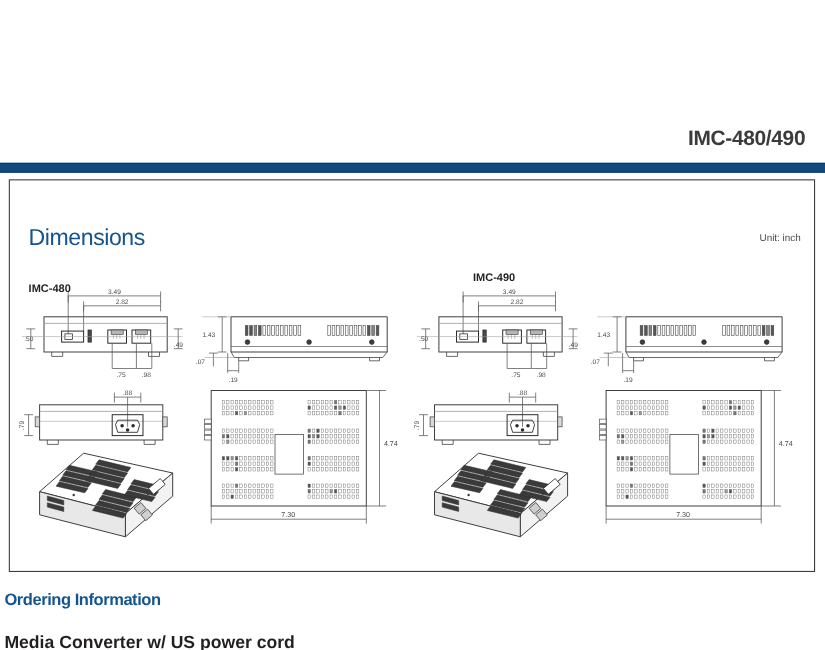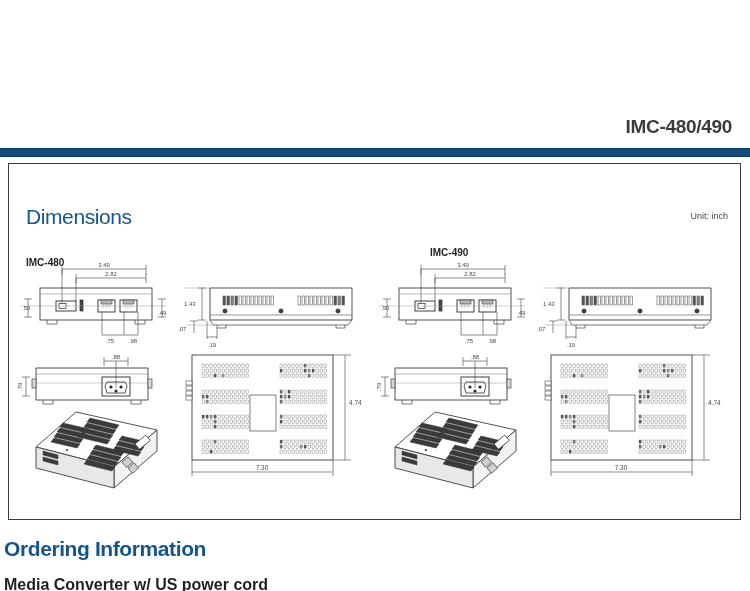--- a/index.html
+++ b/index.html
@@ -59,21 +59,21 @@
   
   .dwg-group{ position:absolute; top:255px; width:360px; height:245px; }
   #group-480{ left:14px; }
   #group-490{ left:373px; }
 
   .dwg-svg{ position:absolute; left:0; top:0; }
 
   
   .ordering-heading{
     position:absolute; left:4px; top:538px;
-    font-size:21px; font-weight:bold;
+    font-size:15px; font-weight:bold;
     color:#14548f; letter-spacing:-0.4px; line-height:1;text-align:center;
   }
   .ordering-sub{
     position:absolute; left:4px; top:576px;
     font-size:16px; font-weight:bold; color:#231f20;
   }
 </style>
 </head>
 <body>
 

